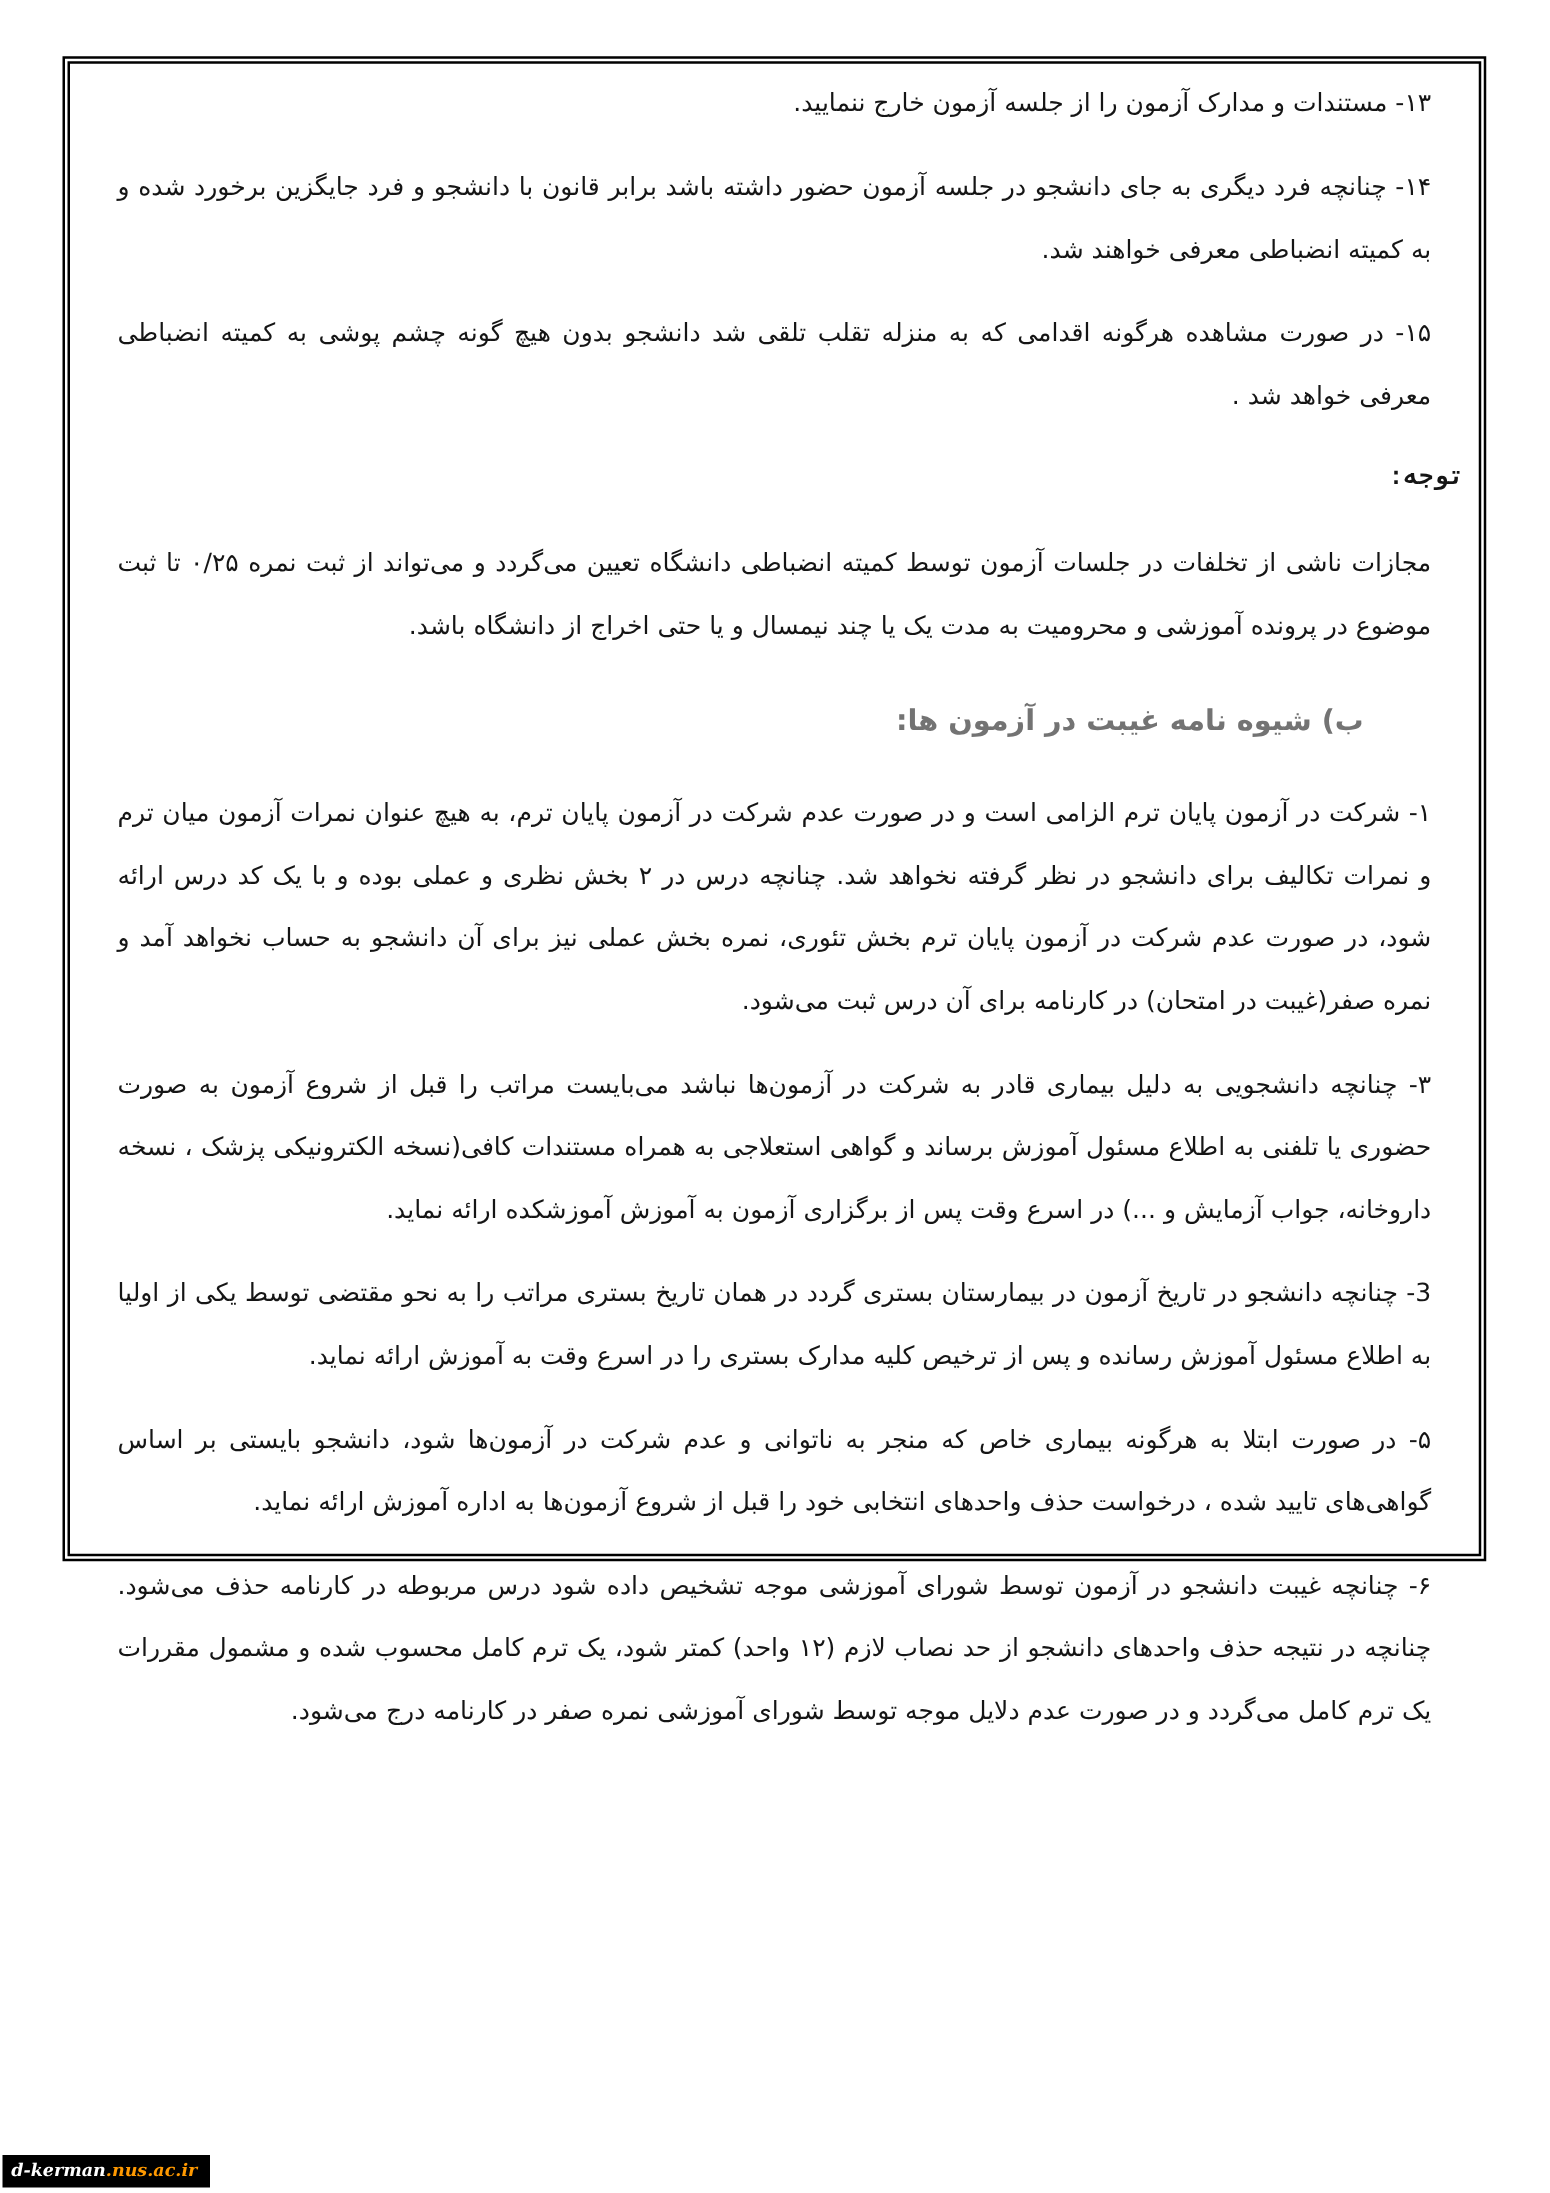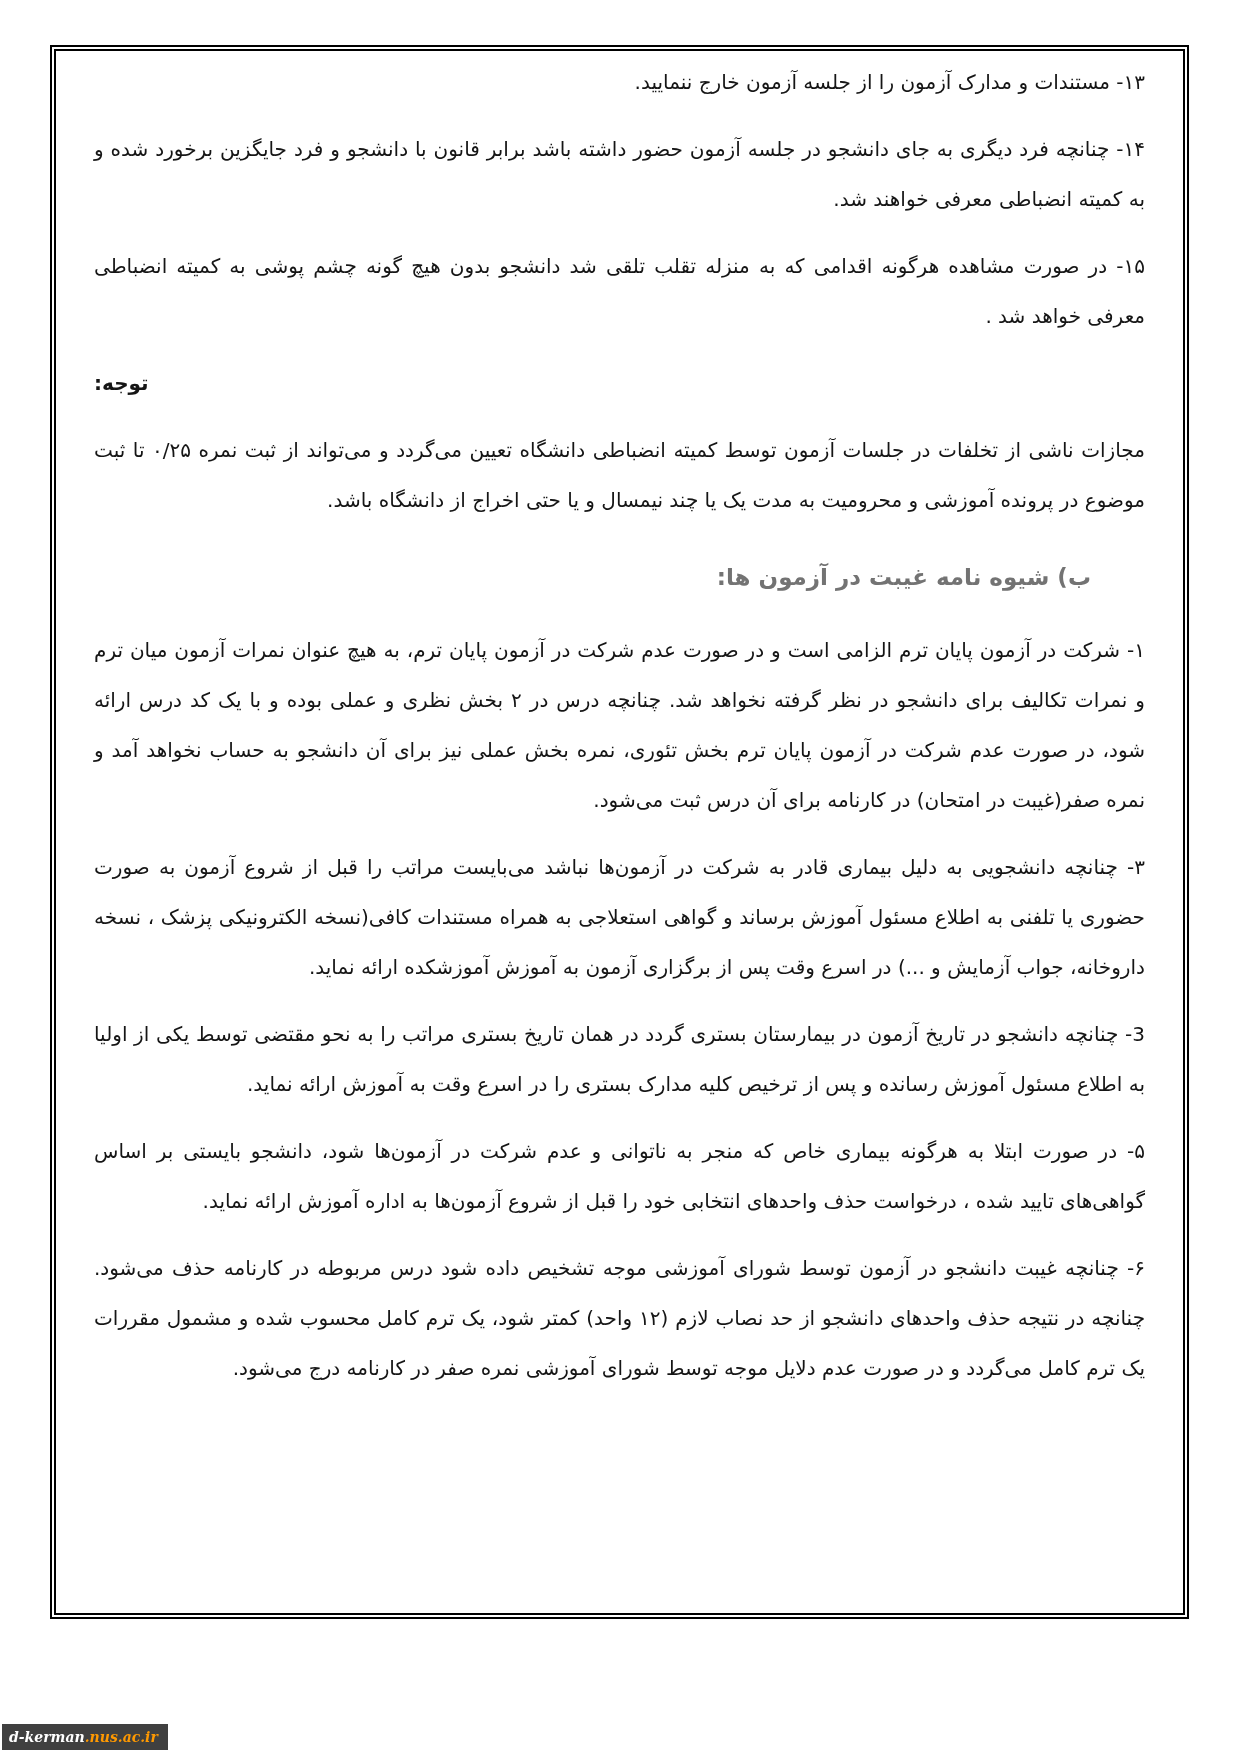--- a/index.html
+++ b/index.html
@@ -14,21 +14,21 @@
     height: 1754px;
     background: #ffffff;
     overflow: hidden;
   }
   
   .frame {
     position: absolute;
     left: 50px;
     top: 45px;
     width: 1139px;
-    height: 1574px;
+    height: 1204px;
     border: 2px solid #000;
     box-sizing: border-box;
   }
   .frame-inner {
     position: absolute;
     inset: 2px;
     border: 2px solid #000;
     pointer-events: none;
   }
   .content {
@@ -37,22 +37,23 @@
     direction: rtl;
     unicode-bidi: embed;
     color: #151515;
     font-size: 20px;
     line-height: 50px;
     text-align: justify;
   }
   .para { margin: 0 0 17px 0; }
   .note-label {
     font-weight: bold;
-    text-align: left;
+    text-align: right;
     margin-right: -26px;
+    font-family: Liberation Mono, monospace;
   }
   .heading-b {
     font-size: 23px;
     font-weight: bold;
     text-align: right;
     line-height: 52px;
     margin: 26px 54px 22px 0;
   }
   .watermark {
     position: absolute;
@@ -101,17 +102,17 @@
 
       <p class="para">3- چنانچه دانشجو در تاریخ آزمون در بیمارستان بستری گردد در همان تاریخ بستری مراتب را به نحو مقتضی توسط یکی از اولیا به اطلاع مسئول آموزش رسانده و پس از ترخیص کلیه مدارک بستری را در اسرع وقت به آموزش ارائه نماید.</p>
 
       <p class="para">۵- در صورت ابتلا به هرگونه بیماری خاص که منجر به ناتوانی و عدم شرکت در آزمون‌ها شود، دانشجو بایستی بر اساس گواهی‌های تایید شده ، درخواست حذف واحدهای انتخابی خود را قبل از شروع آزمون‌ها به اداره آموزش ارائه نماید.</p>
 
       <p class="para">۶- چنانچه غیبت دانشجو در آزمون توسط شورای آموزشی موجه تشخیص داده شود درس مربوطه در کارنامه حذف می‌شود. چنانچه در نتیجه حذف واحدهای دانشجو از حد نصاب لازم (۱۲ واحد) کمتر شود، یک ترم کامل محسوب شده و مشمول مقررات یک ترم کامل می‌گردد و در صورت عدم دلایل موجه توسط شورای آموزشی نمره صفر در کارنامه درج می‌شود.</p>
 
     </div>
   </div>
 
-  <div class="watermark" style="background: #404040; color: rgb(255, 255, 255);">
+  <div class="watermark" style="background: #000000; color: rgb(255, 255, 255);">
     <span class="wm-prefix">d-kerman</span><span class="wm-suffix" style="color: rgb(255, 153, 0);">.nus.ac.ir</span>
   </div>
 
 </div>
 
 </body></html>

